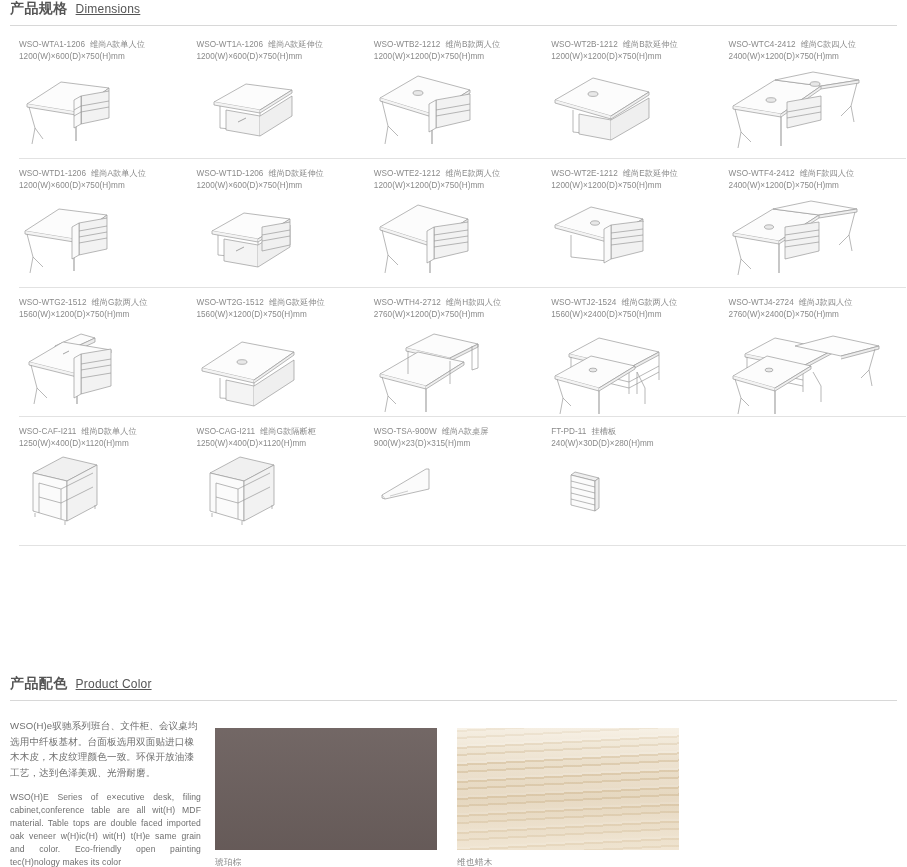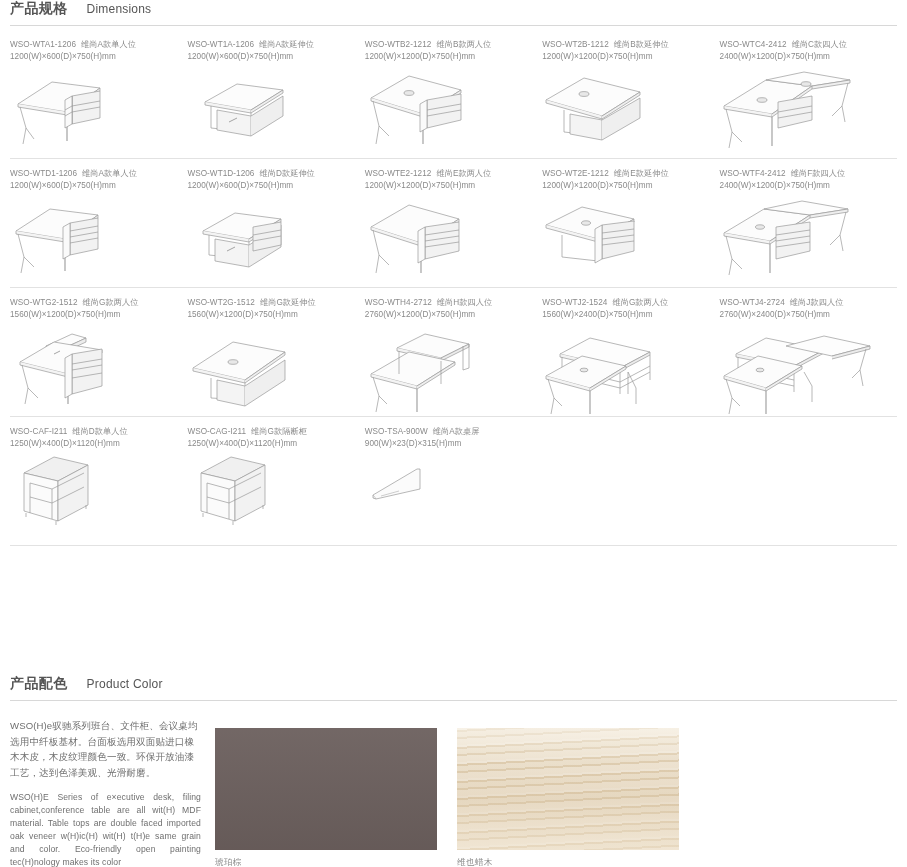--- a/index.html
+++ b/index.html
@@ -24,32 +24,33 @@
   }
   .section-head .cn {
     font-size: 14px;
     font-weight: bold;
     color: #555555;
     letter-spacing: .4px;
   }
   .section-head .en {
     font-size: 12px;
     color: #555555;
-    margin-left: 19px;
+    margin-left: 8px;
     letter-spacing: .2px;
+    text-decoration: underline;
   }
   .rule {
     height: 1px;
     background: #d8d8d8;
     margin: 7px 10px 0 10px;
   }
 
   
   #dimensions {
-    padding: 13px 10px 0 10px;
+    padding: 13px 10px 0 19px;
   }
   .prow {
     display: flex;
     width: 887px;
   }
   .pcell {
     width: 177.4px;
     padding-right: 8px;
   }
   .pcell .code {
@@ -492,20 +493,32 @@
         <div class="code"><span>WSO-TSA-900W</span><span class="name">维尚A款桌屏</span></div>
         <div class="dims">900(W)×23(D)×315(H)mm</div>
         <div class="art">
           <svg width="170" height="80" viewBox="0 0 170 80" fill="none" stroke="#9a9a9a" stroke-width="0.7">
             <path d="M8 42 L52 16 L55 16 L55 36 L11 46 Z" fill="#fbfbfb"></path>
             <path d="M8 42 L8 45 L11 46" fill="#efefef"></path>
             <path d="M16 43 L34 38" stroke="#c0c0c0" stroke-width="0.8"></path>
           </svg>
         </div>
       </div>
+      <div class="pcell">
+        <div class="code"><span>FT-PD-11</span><span class="name">挂槽板</span></div>
+        <div class="dims">240(W)×30D(D)×280(H)mm</div>
+        <div class="art">
+          <svg width="170" height="80" viewBox="0 0 170 80" fill="none" stroke="#9a9a9a" stroke-width="0.7">
+            <path d="M20 22 L24 19 L48 25 L44 28 Z" fill="#efefef"></path>
+            <path d="M20 22 L20 52 L44 58 L44 28 Z" fill="#fbfbfb"></path>
+            <path d="M44 28 L48 25 L48 55 L44 58 Z" fill="#eeeeee"></path>
+            <path d="M20 28 L44 34 M20 34 L44 40 M20 40 L44 46 M20 46 L44 52"></path>
+          </svg>
+        </div>
+      </div>
       <div class="pcell"></div>
     </div>
     <div class="row-sep"></div>
 
   </div>
 </div>
 
 <div id="product-color">
   <div class="section-head">
     <span class="cn">产品配色</span>

